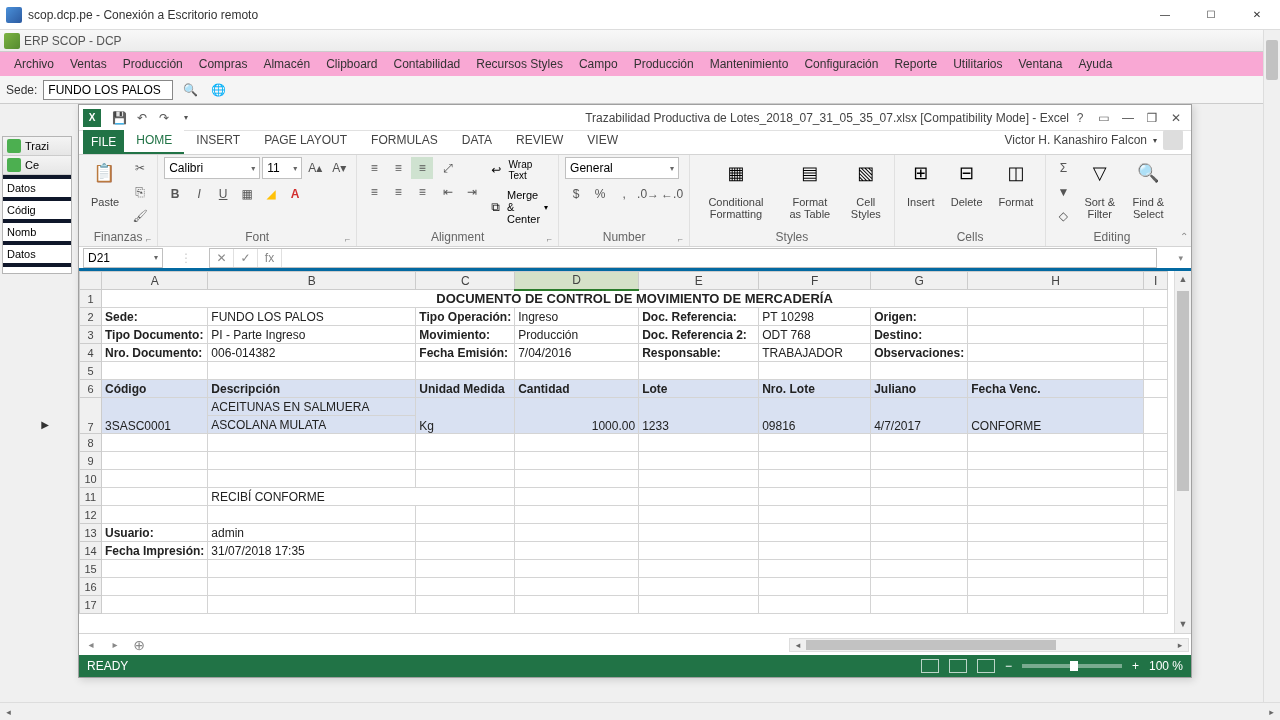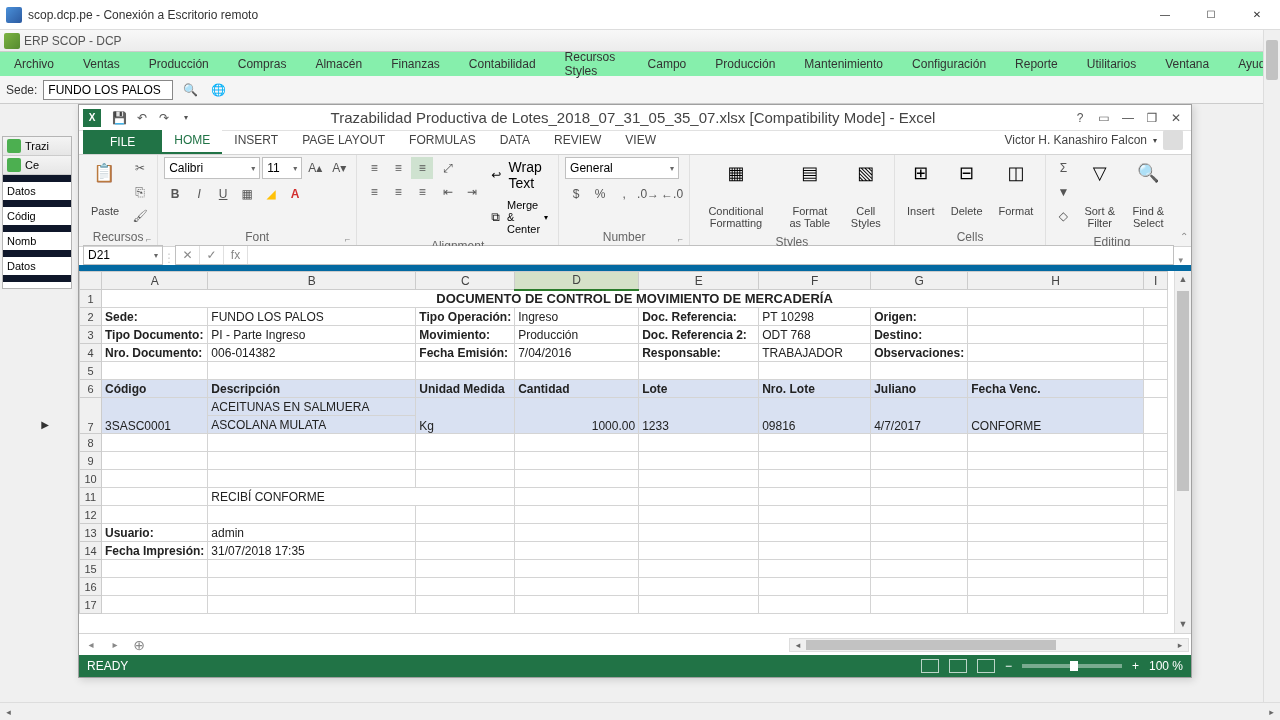--- a/index.html
+++ b/index.html
@@ -5,62 +5,62 @@
 *{margin:0;padding:0;box-sizing:border-box;font-family:"Segoe UI",Tahoma,sans-serif;font-size:12px;user-select:none}
 body{background:#fff;width:1280px;height:720px;overflow:hidden;position:relative}
 .rdp-titlebar{height:30px;background:#fff;border-bottom:1px solid #ddd;display:flex;align-items:center;padding-left:6px}
 .rdp-titlebar .icon{width:16px;height:16px;margin-right:6px;background:linear-gradient(135deg,#4a90d9,#2c5aa0);border-radius:2px}
 .rdp-titlebar .title{flex:1;color:#333;font-size:12px}
 .win-controls{display:flex;height:100%}
 .win-controls div{width:46px;display:flex;align-items:center;justify-content:center;font-size:10px;color:#333}
 .erp-titlebar{height:22px;background:linear-gradient(#f8f8f8,#ececec);border-bottom:1px solid #ccc;display:flex;align-items:center;padding-left:4px}
 .erp-titlebar .icon{width:16px;height:16px;margin-right:4px;background:linear-gradient(135deg,#7cb342,#558b2f);border-radius:2px}
 .erp-titlebar .title{color:#555;font-size:12px}
-.erp-menu{height:24px;background:#86efac;display:flex;align-items:center;padding-left:6px;gap:13px}
+.erp-menu{height:24px;background:#f9a8d4;display:flex;align-items:center;padding-left:6px;gap:0}
 .erp-menu span{padding:3px 8px;font-size:12px;color:#333;cursor:pointer}
 .erp-toolbar{height:28px;background:#f5f5f5;display:flex;align-items:center;padding-left:6px;gap:6px;border-bottom:1px solid #ccc}
 .erp-toolbar .lbl{font-size:12px;color:#333}
 .erp-toolbar input{width:130px;height:20px;border:1px solid #888;padding:0 4px;font-size:12px}
 .erp-toolbar .tb-icon{width:22px;height:22px;display:flex;align-items:center;justify-content:center;cursor:pointer}
 .workspace{position:relative;height:calc(720px - 30px - 22px - 24px - 28px - 18px);background:#f0f0f0;overflow:hidden}
 .scrollbar-right{position:absolute;right:0;top:30px;bottom:18px;width:17px;background:#f0f0f0;border-left:1px solid #ddd}
 .scrollbar-right .thumb{position:absolute;left:2px;right:2px;top:10px;height:40px;background:#c2c2c2;border-radius:2px}
 .scrollbar-bottom{position:absolute;bottom:0;left:0;right:0;height:18px;background:#f0f0f0;border-top:1px solid #ddd;display:flex;align-items:center}
 .scrollbar-bottom .arrow{width:17px;text-align:center;font-size:9px;color:#666}
 .panel-left{position:absolute;left:2px;top:32px;width:70px;background:#fff;border:1px solid #b5b5b5}
 .panel-left .hdr{display:flex;align-items:center;gap:4px;padding:2px 4px;background:linear-gradient(#f4f4f4,#e6e6e6);border-bottom:1px solid #ccc}
 .panel-left .hdr .ico{width:14px;height:14px;background:#4caf50;border-radius:2px}
 .panel-left .hdr span{font-size:11px;overflow:hidden;white-space:nowrap}
-.panel-left .row{padding:3px 4px;font-size:11px;border-top:7px solid #0f172a;overflow:hidden;white-space:nowrap}
+.panel-left .row{padding:3px 4px;font-size:11px;border-top:4px solid #0f172a;overflow:hidden;white-space:nowrap}
 .excel-window{position:absolute;left:78px;top:0px;right:88px;bottom:24px;background:#fff;border:1px solid #a0a0a0;box-shadow:2px 2px 8px rgba(0,0,0,.15);display:flex;flex-direction:column}
 .excel-qat{height:26px;background:#fff;display:flex;align-items:center;padding:0 4px;border-bottom:1px solid #e1e1e1}
 .excel-qat .xl-icon{width:18px;height:18px;background:#217346;color:#fff;display:flex;align-items:center;justify-content:center;font-size:10px;font-weight:bold;margin-right:8px}
 .excel-qat .qat-btn{width:22px;height:22px;display:flex;align-items:center;justify-content:center;color:#555;cursor:pointer;font-size:12px}
-.excel-qat .title{flex:1;text-align:center;font-size:15px;color:#444}
+.excel-qat .title{flex:1;text-align:right;font-size:12px;color:#444}
 .excel-qat .qat-right{display:flex;gap:2px}
 .excel-tabs{height:24px;background:#fff;display:flex;align-items:flex-end;padding-left:4px;border-bottom:1px solid #d4d4d4}
-.excel-tabs .file-tab{background:#217346;color:#fff;padding:5px 27px;font-size:12px;cursor:pointer}
+.excel-tabs .file-tab{background:#217346;color:#fff;padding:5px 8px;font-size:12px;cursor:pointer}
 .excel-tabs .tab{padding:5px 12px;font-size:12px;color:#444;cursor:pointer;text-transform:uppercase}
 .excel-tabs .tab.active{color:#217346;border-bottom:2px solid #217346;background:#fff}
 .excel-tabs .user{margin-left:auto;padding:4px 8px;font-size:12px;color:#444;display:flex;align-items:center;gap:6px}
 .excel-tabs .user .avatar{width:20px;height:20px;background:#ddd;border-radius:2px}
 .ribbon{height:92px;background:#f3f3f3;border-bottom:1px solid #d4d4d4;display:flex;overflow:hidden}
 .rib-group{border-right:1px solid #e0e0e0;padding:2px 6px 0;display:flex;flex-direction:column;justify-content:space-between}
 .rib-group .body{display:flex;gap:4px;align-items:flex-start;flex:1}
 .rib-group .lbl{text-align:center;font-size:11px;color:#666;padding:2px 0;position:relative}
 .rib-group .lbl .launcher{position:absolute;right:0;bottom:2px;font-size:9px;color:#888;cursor:pointer}
 .big-btn{display:flex;flex-direction:column;align-items:center;justify-content:center;padding:4px 6px;cursor:pointer;min-width:40px}
 .big-btn .bico{width:24px;height:24px;display:flex;align-items:center;justify-content:center;font-size:18px}
-.big-btn span{font-size:11px;color:#444;text-align:center;line-height:1.1;margin-top:20px}
+.big-btn span{font-size:11px;color:#444;text-align:center;line-height:1.1;margin-top:11px}
 .sm-col{display:flex;flex-direction:column;gap:2px;justify-content:center}
 .sm-row{display:flex;gap:2px;align-items:center}
 .sm-btn{width:22px;height:22px;display:flex;align-items:center;justify-content:center;cursor:pointer;font-size:12px;color:#555}
 .combo{border:1px solid #c0c0c0;background:#fff;height:22px;display:flex;align-items:center;padding:0 4px;font-size:12px}
 .combo .arrow{margin-left:auto;font-size:8px;color:#666}
-.namebox-row{height:24px;background:#fff;display:flex;align-items:flex-end;border-bottom:6px solid #0369a1;padding:0 4px;gap:0}
+.namebox-row{height:24px;background:#fff;display:flex;align-items:center;border-bottom:3px solid #0369a1;padding:0 4px;gap:17px}
 .namebox{border:1px solid #c0c0c0;width:80px;height:20px;display:flex;align-items:center;padding:0 4px;font-size:12px}
 .namebox .arrow{margin-left:auto;font-size:8px;color:#666}
 .fx-bar{flex:1;border:1px solid #c0c0c0;height:20px;background:#fff;display:flex;align-items:center}
 .fx-bar .fx-btn{width:24px;height:100%;display:flex;align-items:center;justify-content:center;border-right:1px solid #e0e0e0;font-size:12px;color:#888}
 .fx-bar .fx-btn.fx{}
 .sheet-area{flex:1;position:relative;background:#fff;display:flex;overflow:hidden}
 .sheet-area table{border-collapse:collapse;table-layout:fixed}
 .col-headers th{background:#f0f0f0;border:1px solid #ccc;font-weight:normal;font-size:12px;color:#444;height:18px}
 .col-headers th.sel{background:#d5e1c8;border-bottom:2px solid #2b7b2b}
 .row-header{background:#f0f0f0;border:1px solid #ccc;text-align:center;font-size:11px;color:#444;width:22px}
@@ -108,21 +108,21 @@
   <div class="icon"></div>
   <div class="title">ERP SCOP - DCP</div>
 </div>
 
 <div class="erp-menu" id="erp-menu">
     <span>Archivo</span>
     <span>Ventas</span>
     <span>Producción</span>
     <span>Compras</span>
     <span>Almacén</span>
-    <span>Finanzas</span>
+    <span>Clipboard</span>
     <span>Contabilidad</span>
     <span>Recursos Styles</span>
     <span>Campo</span>
     <span>Producción</span>
     <span>Mantenimiento</span>
     <span>Configuración</span>
     <span>Reporte</span>
     <span>Utilitarios</span>
     <span>Ventana</span>
     <span>Ayuda</span>
@@ -196,21 +196,21 @@
           <div class="big-btn">
               <div class="bico">📋</div>
               <span>Paste</span>
             </div>
           <div class="sm-col">
             <div class="sm-btn">✂</div>
             <div class="sm-btn">⎘</div>
             <div class="sm-btn">🖌</div>
           </div>
         </div>
-        <div class="lbl"><span>Recursos</span><span class="launcher">⌐</span></div>
+        <div class="lbl"><span>Finanzas</span><span class="launcher">⌐</span></div>
       </div>
       <div class="rib-group">
         <div class="body" style="flex-direction:column;gap:4px">
           <div class="sm-row">
             <div class="combo" style="width:96px">
                 <span>Calibri</span>
                 <span class="arrow">▾</span>
               </div>
             <div class="combo" style="width:40px">
                 <span>11</span>
@@ -253,21 +253,21 @@
               </div>
           </div>
           <div class="sm-col">
             <div class="sm-btn">⤢</div>
             <div class="sm-row">
                 <div class="sm-btn">⇤</div>
                 <div class="sm-btn">⇥</div>
               </div>
           </div>
           <div class="sm-col" style="gap:4px">
-            <div class="sm-row" style="padding:2px 4px"><span style="font-size:12px">↩</span>&nbsp;<span style="font-size:14px">Wrap Text</span></div>
+            <div class="sm-row" style="padding:2px 4px"><span style="font-size:12px">↩</span>&nbsp;<span style="font-size:10px">Wrap Text</span></div>
             <div class="sm-row" style="padding:2px 4px"><span style="font-size:12px">⧉</span>&nbsp;<span style="font-size:11px">Merge &amp; Center</span><span style="font-size:8px;margin-left:2px">▾</span></div>
           </div>
         </div>
         <div class="lbl"><span>Alignment</span><span class="launcher">⌐</span></div>
       </div>
       <div class="rib-group">
         <div class="body" style="flex-direction:column;gap:4px">
           <div class="combo" style="width:114px">
               <span>General</span>
               <span class="arrow">▾</span>

